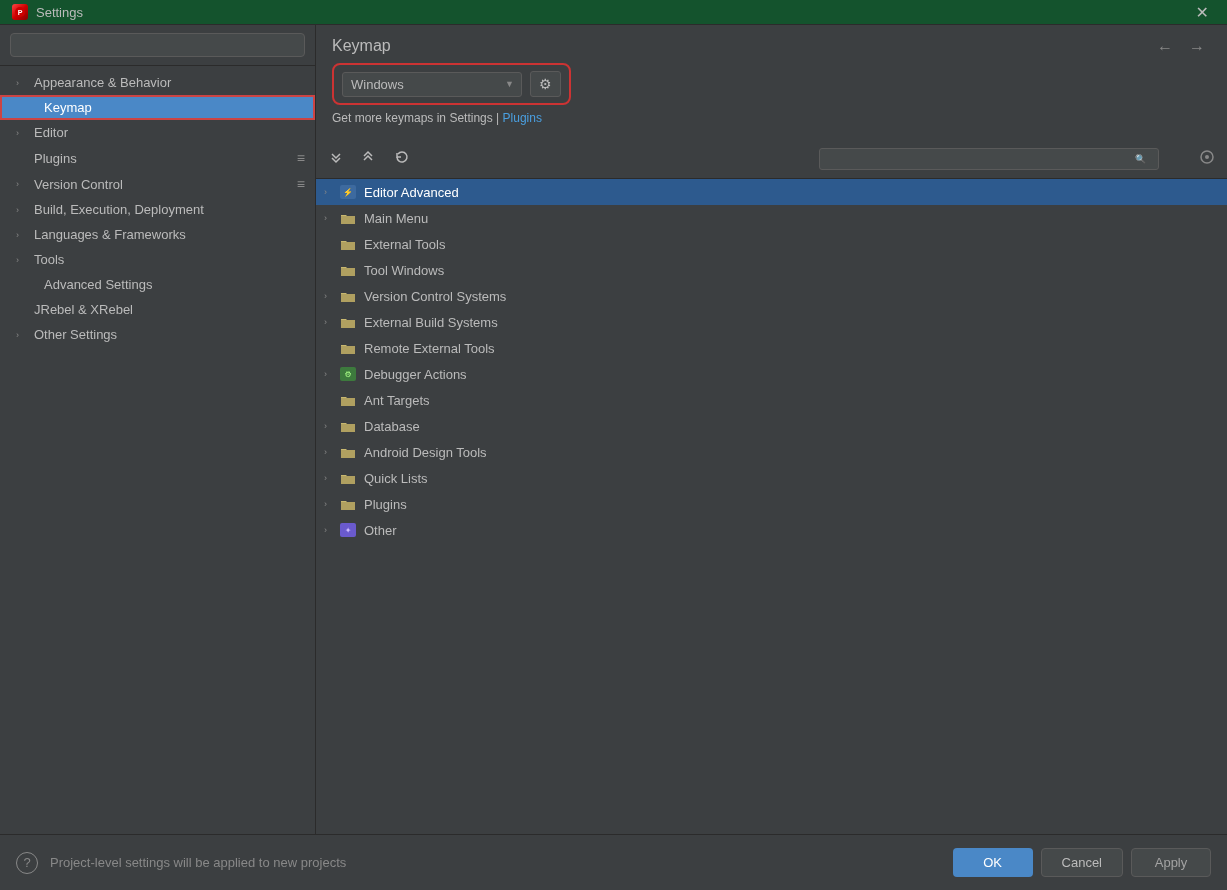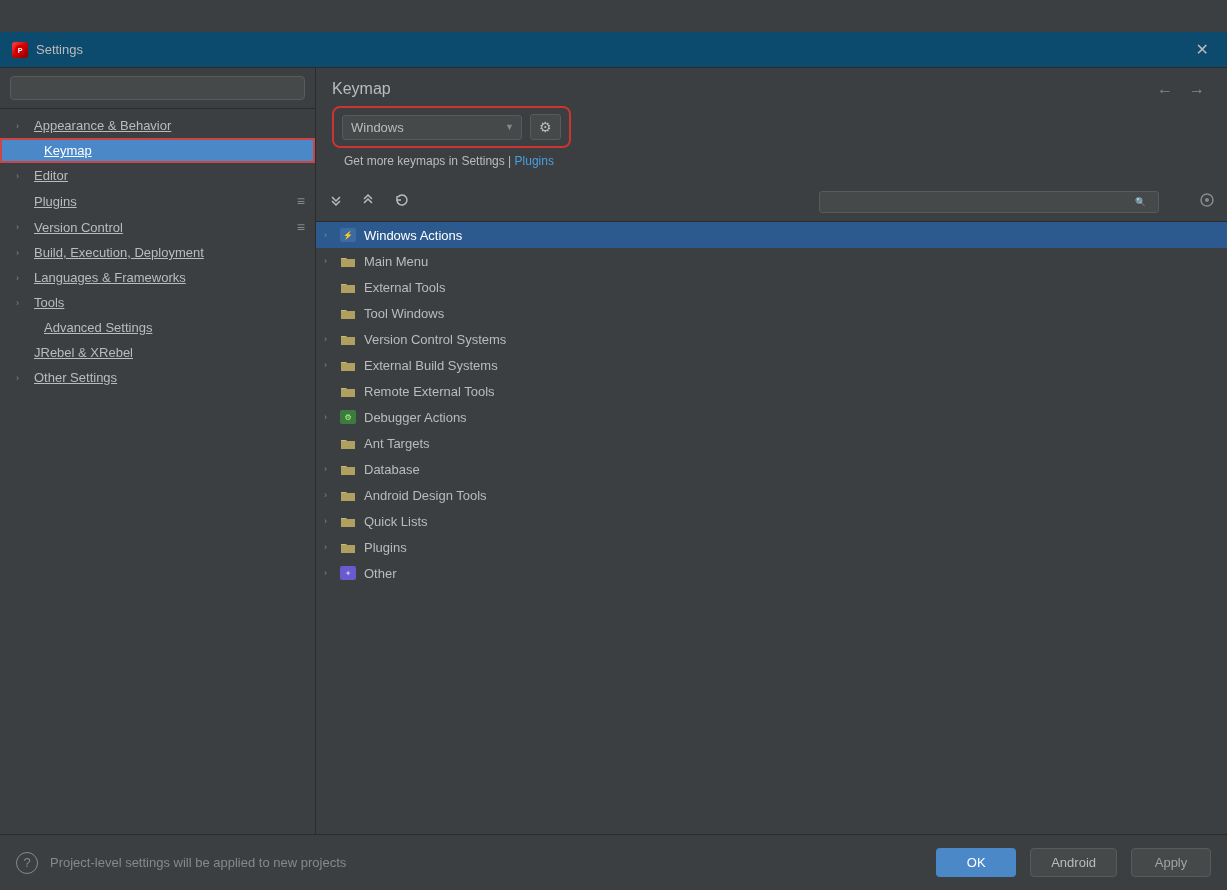--- a/index.html
+++ b/index.html
@@ -10,29 +10,28 @@
       color: #bbbbbb;
       width: 1227px;
       height: 890px;
       overflow: hidden;
       display: flex;
       flex-direction: column;
     }
 
     
     .titlebar {
-      background: #0c4a6e;
+      background: #14532d;
       display: flex;
       align-items: center;
       justify-content: space-between;
       padding: 6px 12px;
       border-bottom: 1px solid #2b2b2b;
-      height: 36px;
+      height: 25px;
       flex-shrink: 0;
-      margin-top: 32px;
     }
     .titlebar-left {
       display: flex;
       align-items: center;
       gap: 8px;
     }
     .titlebar-icon {
       width: 16px;
       height: 16px;
       background: linear-gradient(135deg, #ff4444 0%, #cc0000 50%, #880000 100%);
@@ -121,21 +120,21 @@
       outline: 2px solid #cc4444;
       outline-offset: -2px;
     }
     .sidebar-item .chevron {
       font-size: 9px;
       color: #888;
       margin-right: 4px;
       width: 10px;
     }
     .sidebar-item .chevron.hidden { visibility: hidden; }
-    .sidebar-item-label { flex: 1; text-decoration: underline; }
+    .sidebar-item-label { flex: 1; }
     .sidebar-item .badge {
       font-size: 14px;
       color: #888;
     }
 
     .sidebar-item.level1 { padding-left: 26px; }
 
     
     .right-panel {
       flex: 1;
@@ -185,21 +184,20 @@
       border-radius: 3px;
       padding: 4px 8px;
       cursor: pointer;
       color: #bbbbbb;
       font-size: 14px;
     }
 
     .plugins-link {
       padding: 6px 0;
       font-size: 12px;
-      margin-left: 12px;
     }
     .plugins-link a {
       color: #4a9fe0;
       text-decoration: none;
     }
 
     
     .keymap-toolbar {
       display: flex;
       align-items: center;
@@ -315,21 +313,21 @@
       justify-content: center;
       flex-shrink: 0;
     }
     .footer-text {
       flex: 1;
       color: #888;
       font-size: 13px;
     }
     .footer-actions {
       display: flex;
-      gap: 14px;
+      gap: 8px;
     }
     .btn-ok, .btn-cancel, .btn-apply {
       padding: 6px 20px;
       border-radius: 4px;
       font-size: 13px;
       cursor: pointer;
       border: none;
       min-width: 80px;
     }
     .btn-ok {
@@ -505,21 +503,21 @@
     <div class="keymap-tree">
 
       <div class="tree-item highlighted">
         <span class="tree-chevron">›</span>
         <span class="tree-icon action-icon">
           <svg width="16" height="14" viewBox="0 0 16 14">
             <rect x="0" y="0" width="16" height="14" rx="2" fill="#3d6a9f"></rect>
             <text x="8" y="10" text-anchor="middle" font-size="8" fill="#aaddff">⚡</text>
           </svg>
         </span>
-        <span class="tree-label">Windows Actions</span>
+        <span class="tree-label">Editor Advanced</span>
       </div>
 
       <div class="tree-item">
         <span class="tree-chevron">›</span>
         <span class="tree-icon folder-icon">
           <svg width="16" height="13" viewBox="0 0 16 13">
             <path d="M1 4h14v8H1z" fill="#b0a060"></path>
             <path d="M1 4V3h5l1 1H1z" fill="#c8b870"></path>
           </svg>
         </span>
@@ -661,16 +659,16 @@
 
     </div>
   </div>
 </div>
 
 <div class="footer">
   <button class="help-btn">?</button>
   <span class="footer-text">Project-level settings will be applied to new projects</span>
   <div class="footer-actions">
     <button class="btn-ok">OK</button>
-    <button class="btn-cancel">Android</button>
+    <button class="btn-cancel">Cancel</button>
     <button class="btn-apply">Apply</button>
   </div>
 </div>
 
 </body></html>

